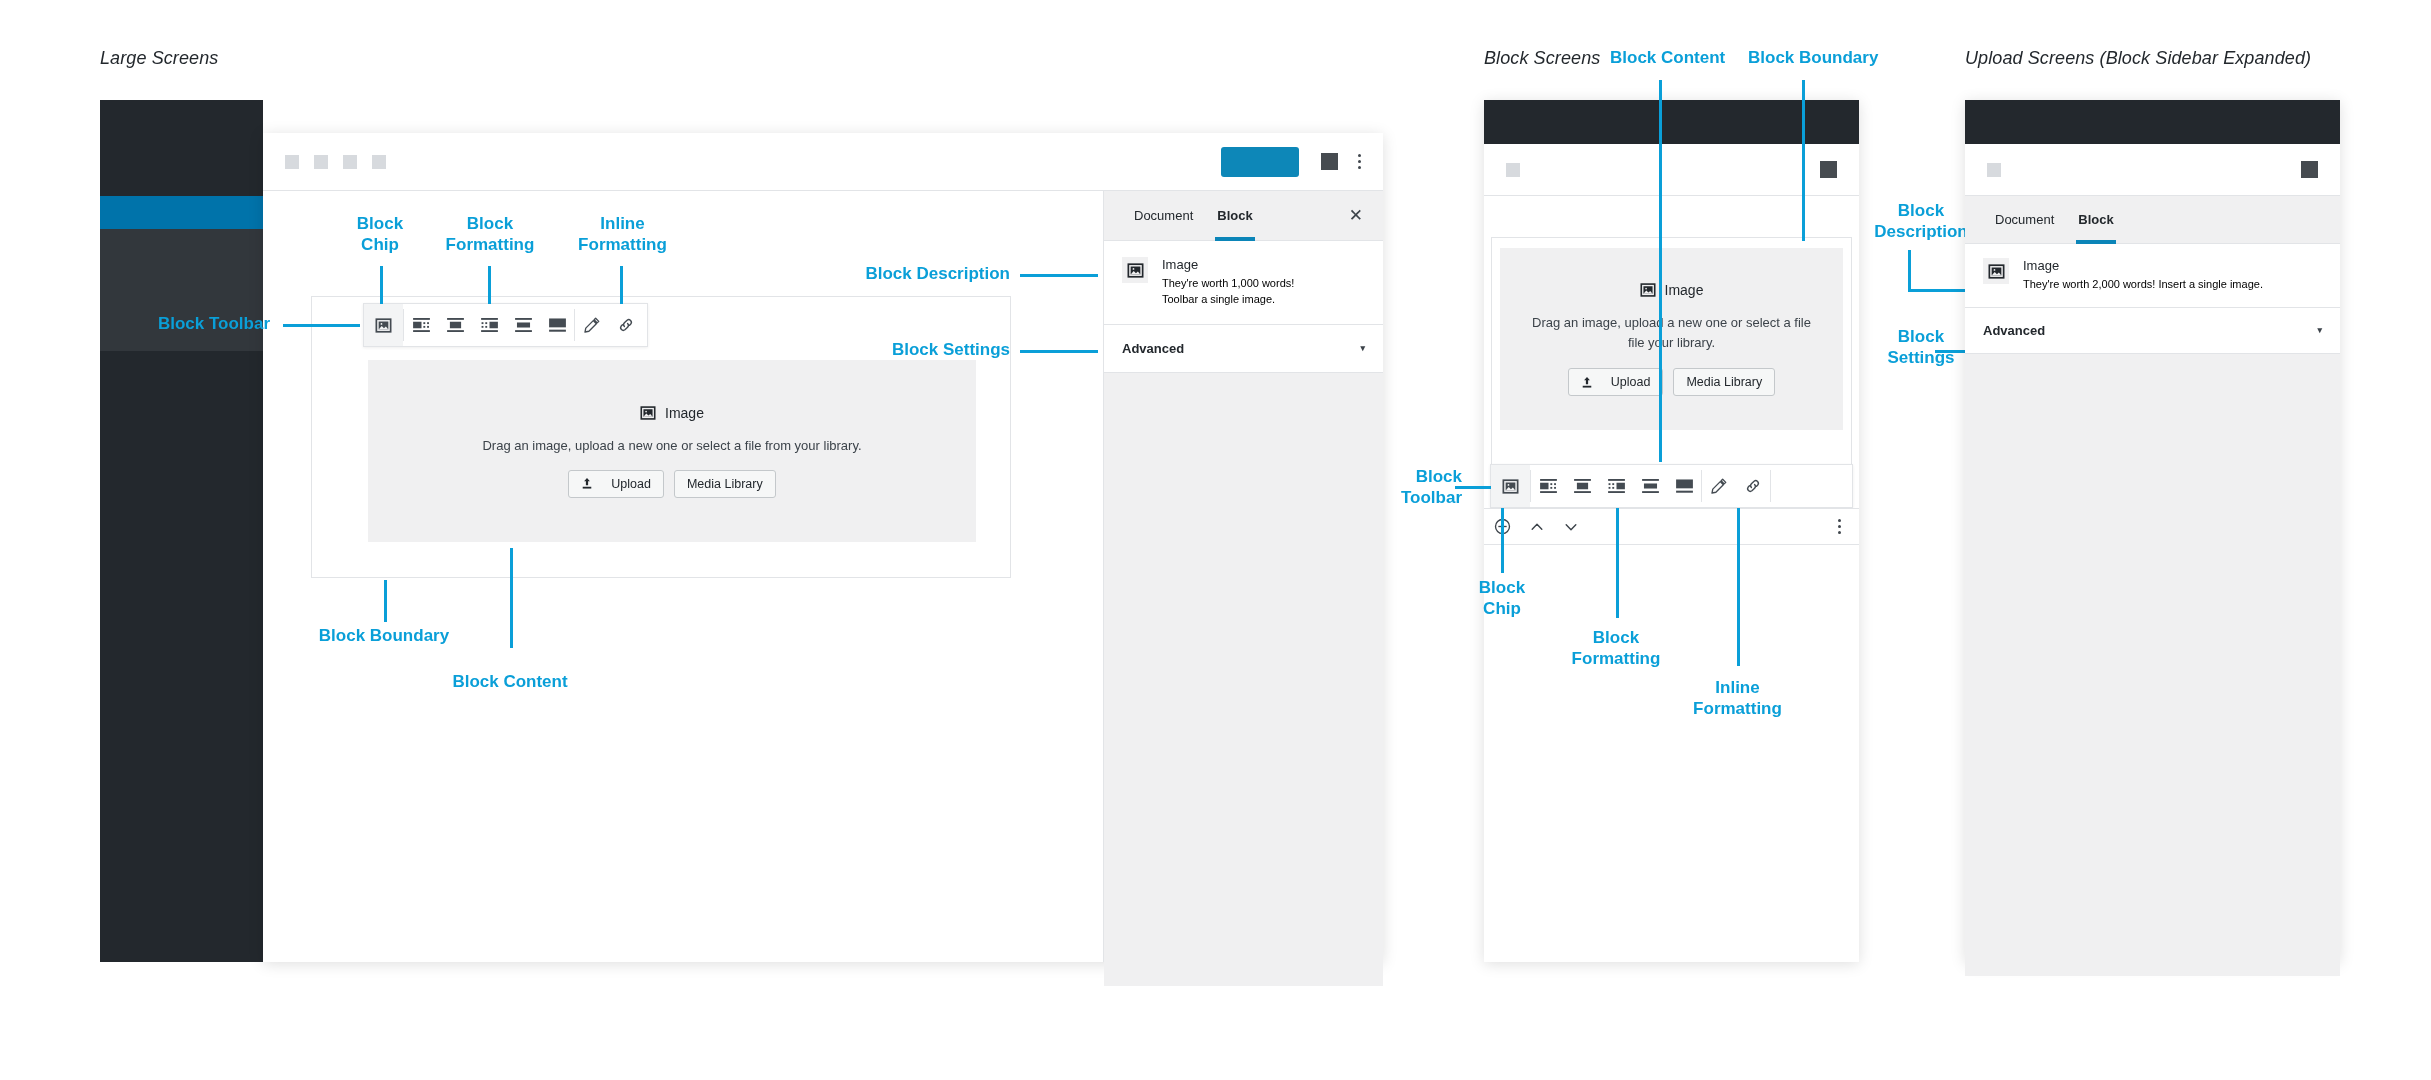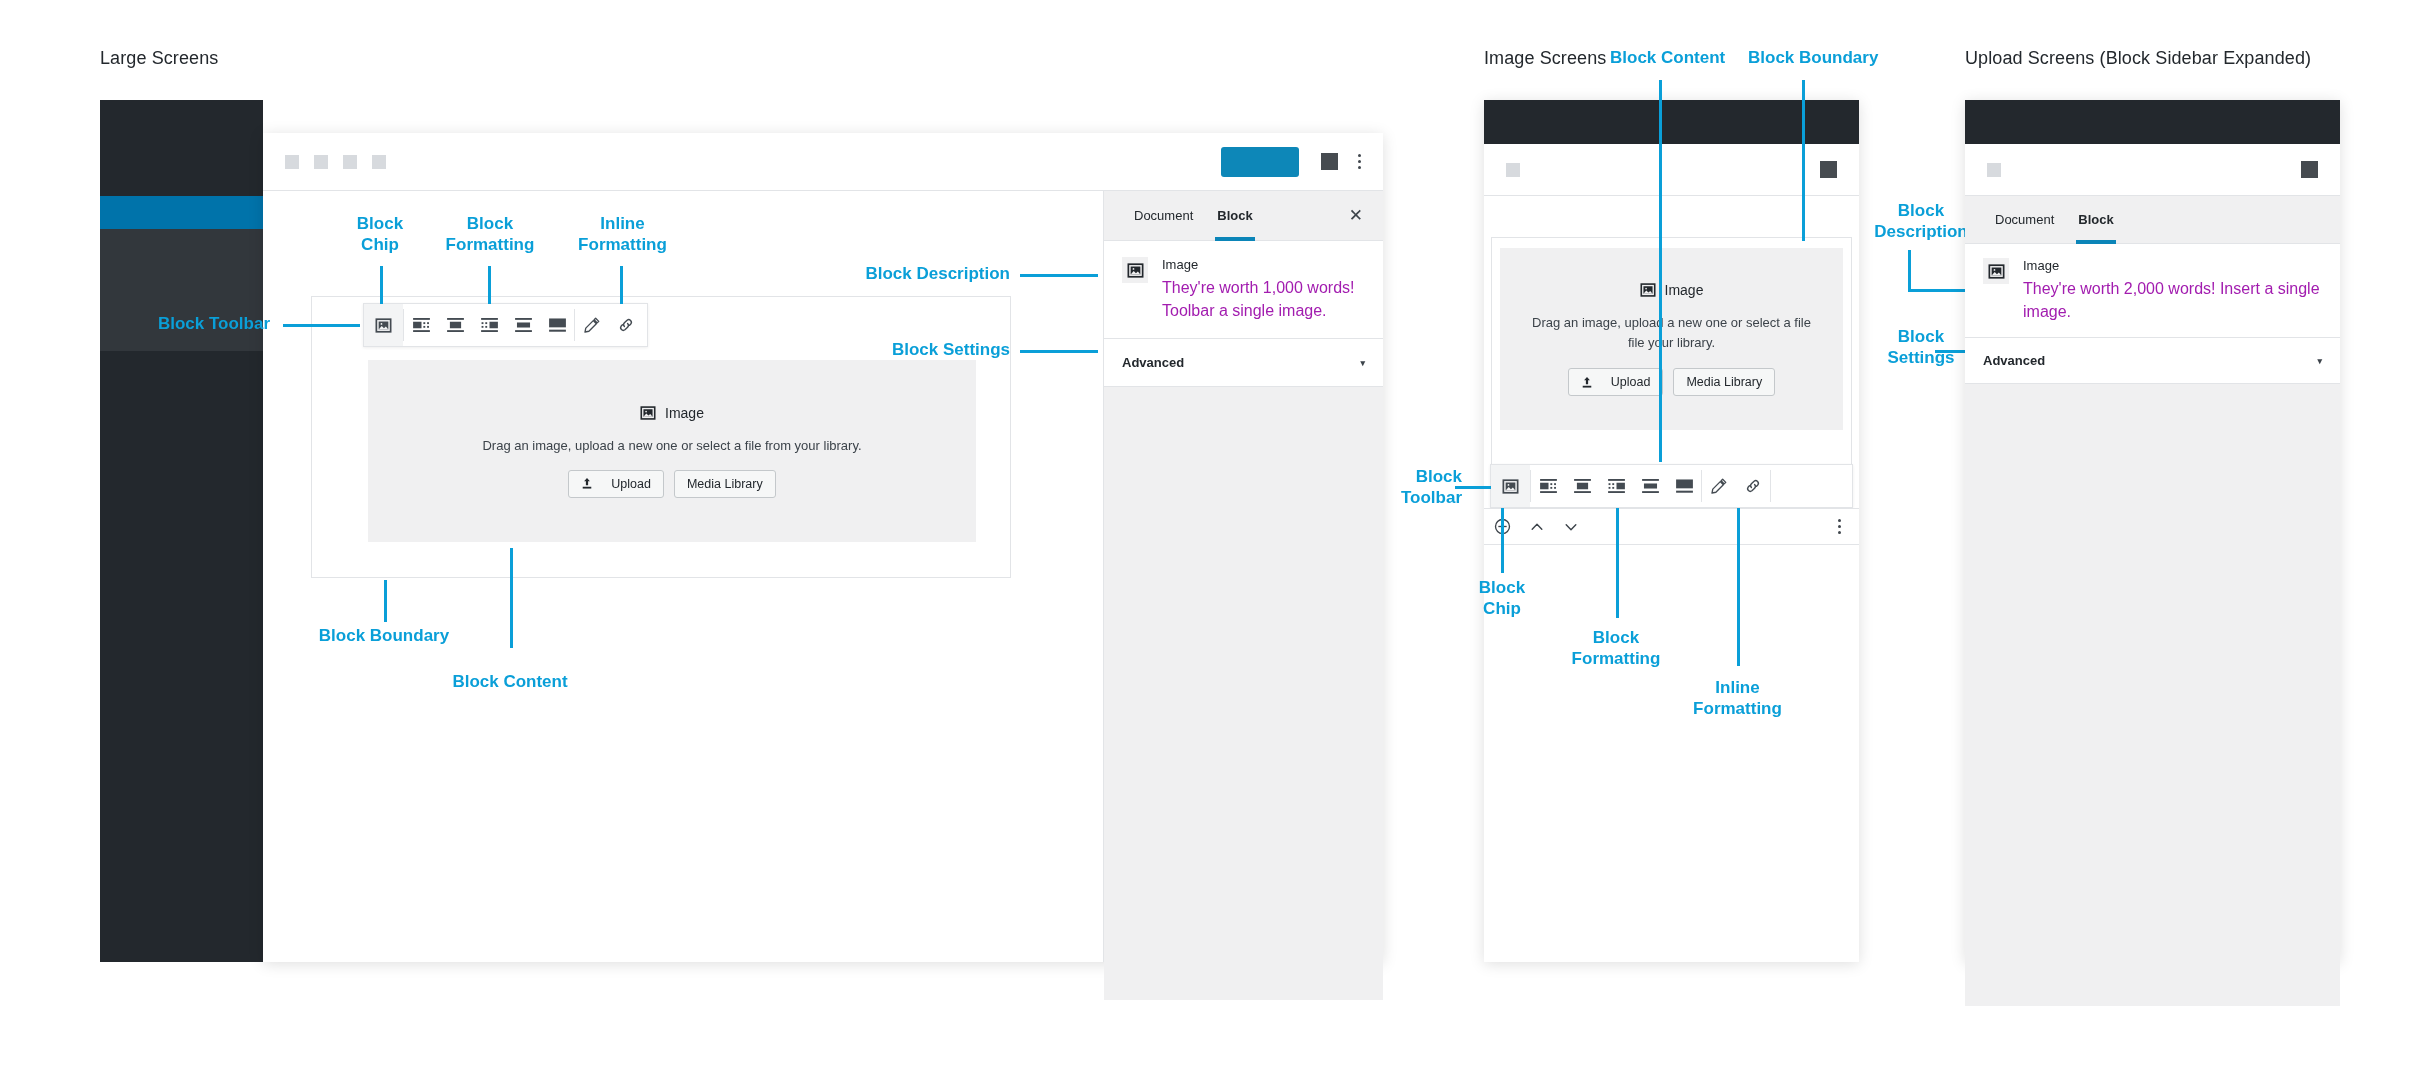--- a/index.html
+++ b/index.html
@@ -11,20 +11,21 @@
   }
   .stage { position: relative; width: 2431px; height: 1080px; }
 
   
   .caption {
     position: absolute;
     font-size: 18px;
     color: #23282d;
     white-space: nowrap;
     letter-spacing: .1px;
+    font-style: italic;
   }
 
   
   .anno {
     position: absolute;
     color: #0a9fd8;
     font-size: 17px;
     font-weight: bold;
     line-height: 1.22;
     white-space: pre;
@@ -127,21 +128,21 @@
     display: flex; gap: 14px;
     padding: 16px 18px;
     border-bottom: 1px solid #e2e4e7;
   }
   .sb-icon {
     width: 26px; height: 26px; background: #f0f0f1;
     display: flex; align-items: center; justify-content: center;
     flex: none;
   }
   .sb-name { font-size: 13px; color: #23282d; margin-bottom: 4px; }
-  .sb-desc { font-size: 16px; color: #a21caf; line-height: 1.45; }
+  .sb-desc { font-size: 11px; color: #000000; line-height: 1.45; }
   .sb-row {
     display: flex; align-items: center; justify-content: space-between;
     padding: 0 18px; font-size: 13px; font-weight: bold; color: #23282d;
     border-bottom: 1px solid #e2e4e7;
     background: #fff; cursor: pointer;
   }
   .caret { font-size: 9px; color: #3c434a; }
   .sb-rest { background: #f0f0f1; }
 
   
@@ -152,21 +153,21 @@
   }
   .mb-icon { display: flex; align-items: center; justify-content: center; cursor: pointer; }
   svg { display: block; }
 </style>
 </head>
 <body>
 
 <div class="stage">
 
   <div class="caption" style="left:100px; top:48px;">Large Screens</div>
-  <div class="caption" style="left:1484px; top:48px;">Image Screens</div>
+  <div class="caption" style="left:1484px; top:48px;">Block Screens</div>
   <div class="caption" style="left:1965px; top:48px;">Upload Screens (Block Sidebar Expanded)</div>
 
   <div class="frame wp-darkbar" style="left:100px; top:100px; width:163px; height:862px;"></div>
   <div class="frame wp-bluebar" style="left:100px; top:196px; width:163px; height:33px;"></div>
   <div class="frame wp-greybar" style="left:100px; top:229px; width:163px; height:122px;"></div>
 
   <div class="frame shadowed" style="left:263px; top:133px; width:1120px; height:829px;"></div>
 
   <div class="topbar" style="position:absolute; left:263px; top:133px; width:1120px; height:58px;">
     <div class="tb-sq"></div>

